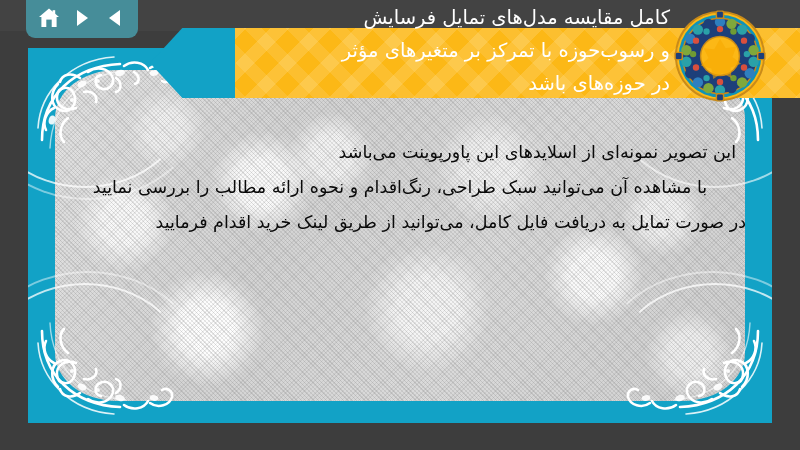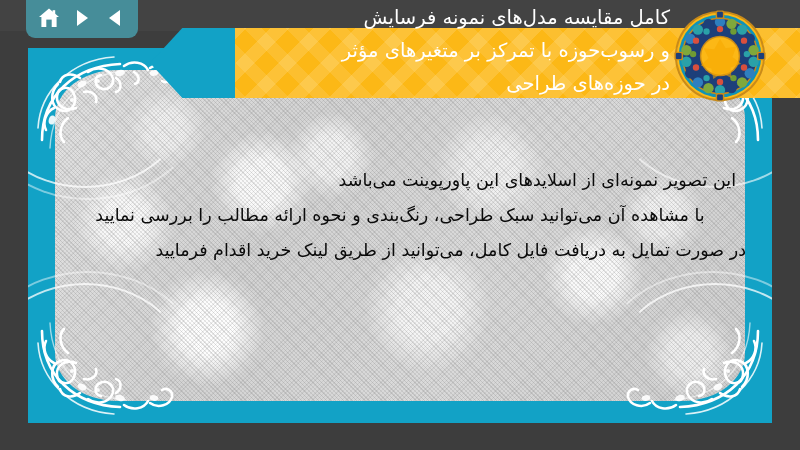--- a/index.html
+++ b/index.html
@@ -156,21 +156,21 @@
     position:absolute;left:0;right:0;top:87px;
     padding:0 26px;
   }
   .body-line{
     color:#0a0a0a;
     font-size:17.5px;
     line-height:35px;
     white-space:nowrap;
     font-weight:400;
   }
-  .body-line.l1{ text-align:right; padding-right:10px;margin-top:28px;}
+  .body-line.l1{ text-align:right; padding-right:10px;}
   .body-line.l2{ text-align:center;}
   .body-line.l3{ text-align:right;}
 </style>
 </head>
 <body>
 
 <div id="slide">
 
   <div class="frame">
 
@@ -278,37 +278,37 @@
           <ellipse cx="126" cy="25" rx="4.4" ry="2.8" transform="rotate(-10 126 25)"></ellipse>
           <circle cx="44" cy="52" r="2.1"></circle>
         </g>
       </svg>
     </div>
   </div>
 
   <div class="content">
     <div class="content-inner">
       <div class="body-line l1">این تصویر نمونه‌ای از اسلایدهای این پاورپوینت می‌باشد</div>
-      <div class="body-line l2">با مشاهده آن می‌توانید سبک طراحی، رنگ‌بندی و نحوه ارائه مطالب را بررسی نمایید</div>
+      <div class="body-line l2">با مشاهده آن می‌توانید سبک طراحی، رنگ‌اقدام و نحوه ارائه مطالب را بررسی نمایید</div>
       <div class="body-line l3">در صورت تمایل به دریافت فایل کامل، می‌توانید از طریق لینک خرید اقدام فرمایید</div>
     </div>
   </div>
 
   <div class="header-dark"></div>
 
   <div class="title-band">
     <div class="band-pattern"></div>
   </div>
 
   <div class="chevron-notch"></div>
 
   <div class="title-text">
-    <div class="title-line">کامل مقایسه مدل‌های نمونه فرسایش</div>
+    <div class="title-line">کامل مقایسه مدل‌های تمایل فرسایش</div>
     <div class="title-line">و رسوب‌حوزه با تمرکز بر متغیرهای مؤثر</div>
-    <div class="title-line">در حوزه‌های طراحی</div>
+    <div class="title-line">در حوزه‌های باشد</div>
   </div>
 
   <div class="medallion">
     <svg width="96" height="96" viewBox="0 0 100 100" xmlns="http://www.w3.org/2000/svg">
       <defs>
         <clipPath id="ringClip">
           <path d="M50 6 A44 44 0 1 1 49.9 6 Z M50 30 A20 20 0 1 0 50.1 30 Z"></path>
         </clipPath>
       </defs>
       <circle cx="50" cy="50" r="47" fill="#c98b1a"></circle>

